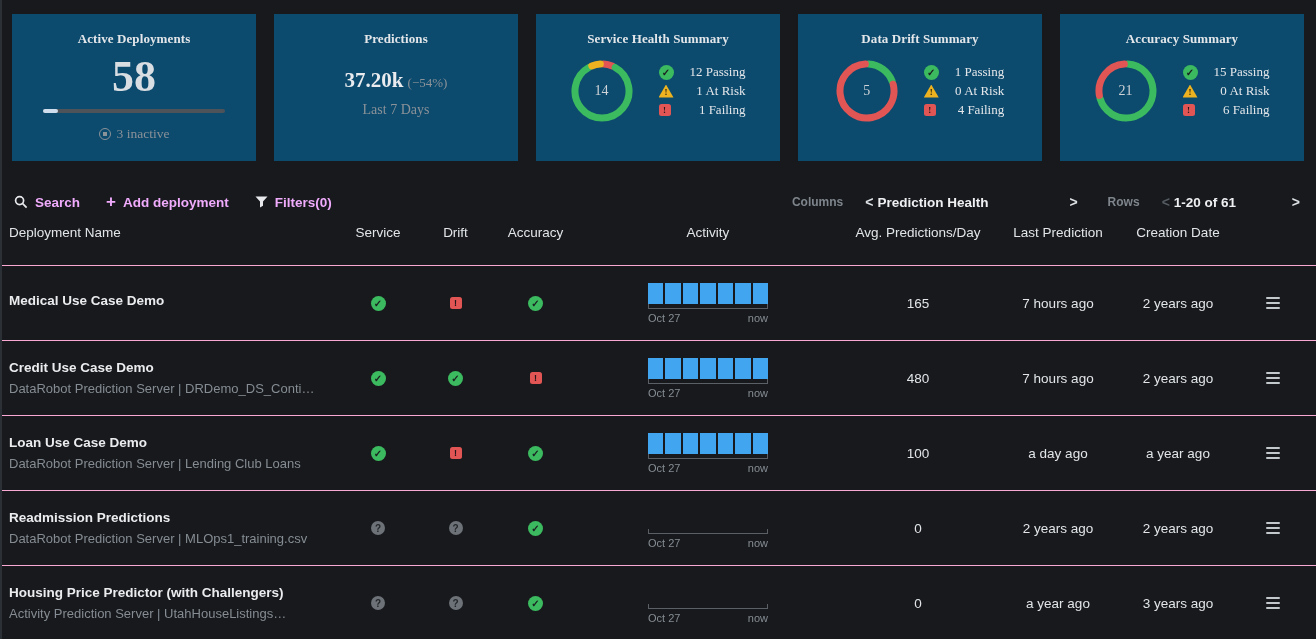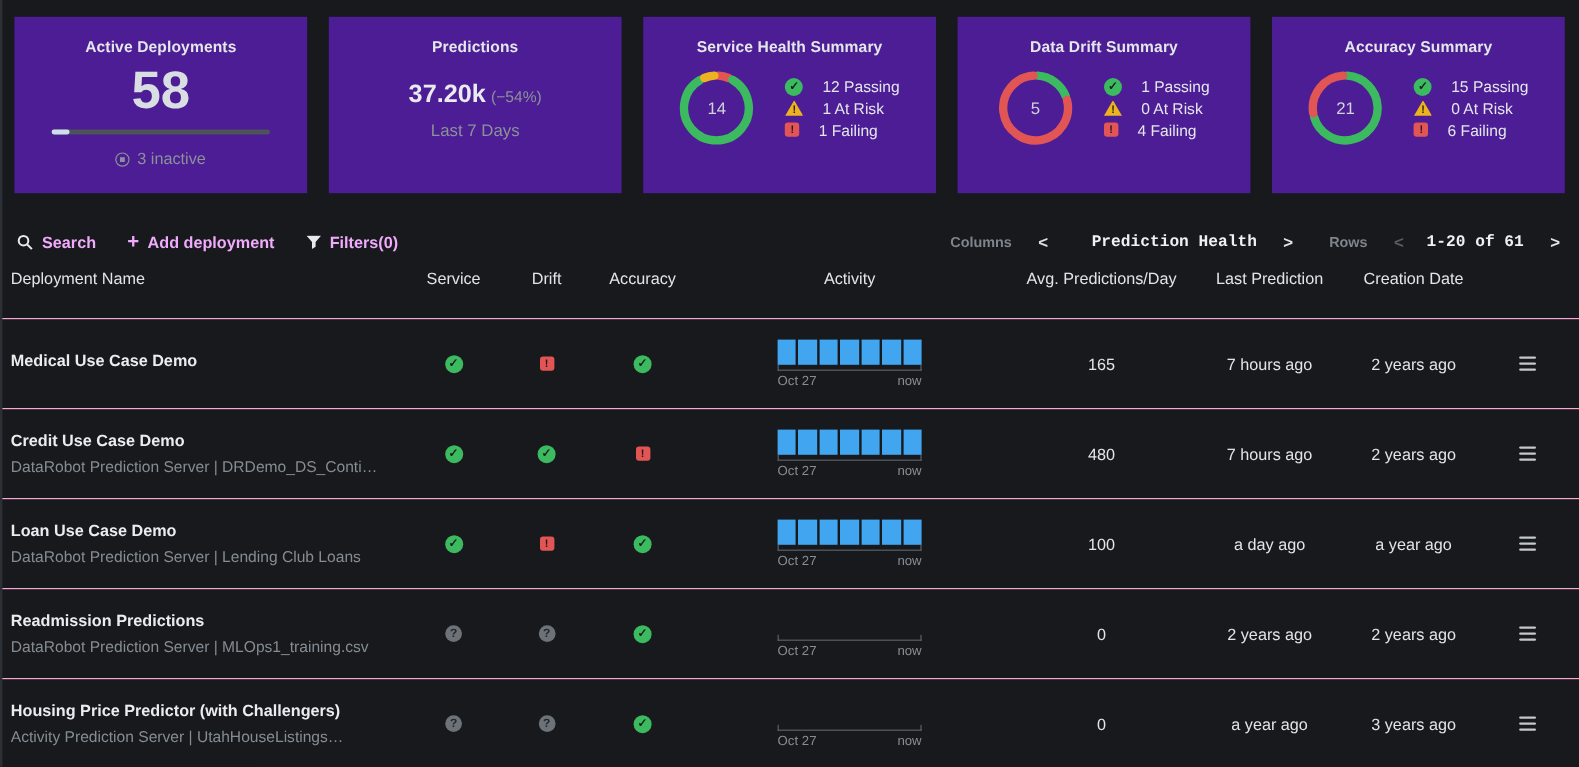--- a/index.html
+++ b/index.html
@@ -8,41 +8,41 @@
     background:#17191c;
     color:#e9ebee;
     font-family:"Liberation Sans", sans-serif;
     position:relative;
   }
   .left-edge { position:absolute; left:0; top:0; width:2px; height:100%; background:#2b3036; }
 
   
   .cards { display:flex; gap:18px; padding:14px 12px 0 12px; }
   .card {
-    flex:1; height:147px; background:#4c1d95; padding-top:17px;
-    text-align:center; overflow:hidden;
+    flex:1; height:147px; background:#0c4a6e; padding-top:17px;
+    text-align:center; overflow:hidden;font-family:Liberation Serif, serif;
   }
   .card h3 { font-size:13px; font-weight:bold; color:#e4e7ea; letter-spacing:.1px; }
   .big-num { font-size:44px; font-weight:bold; color:#d9dee3; line-height:1; margin-top:8px; }
   .progress { width:182px; height:4px; background:#4d5359; border-radius:2px; margin:10px auto 0 auto; position:relative; }
   .progress .fill { height:4px; background:#cfdded; border-radius:2px; width:8%; }
   .inactive { margin-top:13px; color:#8b9298; font-size:13.5px; display:flex; align-items:center; justify-content:center; gap:6px; }
   .pause-ico { width:12px; height:12px; border:1.2px solid #8b9298; border-radius:50%; display:inline-flex; align-items:center; justify-content:center; }
   .pause-ico::before { content:""; width:4px; height:4px; background:#8b9298; }
   .pred-val { margin-top:21px; }
   .pred-val .v { font-size:21px; font-weight:bold; color:#e9ebee; }
   .pred-val .d { font-size:13px; color:#8b9298; }
   .card .sub { margin-top:9px; color:#8b9298; font-size:14px; }
 
   .donut-row { display:flex; align-items:center; justify-content:center; gap:26px; margin-top:13px; }
   .donut { position:relative; width:62px; height:62px; }
   .donut svg { position:absolute; left:0; top:0; }
   .donut .total { position:absolute; inset:0; display:flex; align-items:center; justify-content:center; font-size:14px; color:#cfd4d8; }
   .legend { list-style:none; text-align:left; }
-  .legend li { display:flex; align-items:center; gap:16px; font-size:13px; color:#e4e7ea; margin:3px 0; }
+  .legend li { display:flex; align-items:center; gap:16px; font-size:13px; color:#e4e7ea; margin:3px 0;justify-content:space-between; }
 
   
   .st { display:inline-flex; align-items:center; justify-content:center; font-weight:bold; }
   .st-pass { width:15px; height:15px; border-radius:50%; background:#3cba5f; color:#1a1d20; font-size:10px; }
   .st-pass::before { content:"\2713"; }
   .st-fail { width:12px; height:12px; border-radius:2.5px; background:#e25555; color:#28171a; font-size:9px; }
   .st-fail::before { content:"!"; }
   .st-warn { width:15px; height:13px; clip-path:polygon(50% 0,100% 100%,0 100%); background:#ecb21f; color:#2a2410; font-size:9px; align-items:flex-end; }
   .st-warn::before { content:"!"; padding-bottom:1px; }
   .st-unknown { width:14px; height:14px; border-radius:50%; background:#6c7278; color:#24272a; font-size:10px; }
@@ -51,21 +51,21 @@
   
   .toolbar { display:flex; align-items:center; margin-top:25px; padding:0 12px 0 14px; height:32px; }
   .tb-left { display:flex; align-items:center; gap:26px; }
   .tb-item { display:flex; align-items:center; gap:7px; font-size:13.5px; font-weight:bold; color:#f0abfc; cursor:pointer; }
   .tb-item svg { display:block; }
   .plus-ico { font-size:17px; font-weight:bold; line-height:1; margin-top:-1px; }
   .tb-right { margin-left:auto; display:flex; align-items:center; }
   .pager-label { font-size:12px; color:#7e858c; font-weight:bold; }
   .chev { font-size:14px; font-weight:bold; color:#dfe2e6; padding:0 4px; cursor:pointer; }
   .chev.dim { color:#565c63; }
-  .pager-val { font-size:13.5px; font-weight:bold; color:#eef0f2; text-align:right;font-family:Liberation Mono, monospace; }
+  .pager-val { font-size:13.5px; font-weight:bold; color:#eef0f2; text-align:left; }
   .mr18 { margin-right:18px; } .mr26 { margin-right:26px; }
   .colval { min-width:170px; } .rowval { min-width:96px; }
 
   
   .thead { display:flex; align-items:flex-start; height:40px; margin-top:7px; color:#9ba1a8; font-size:12.5px; font-weight:normal; }
   .trow { display:flex; align-items:center; height:75px; border-top:1px solid #f9a8d4; }
   .c { flex:none; display:flex; align-items:center; justify-content:center; font-size:13.5px; color:#e2e5e8; }
   .c.name { width:338px; padding-left:9px; justify-content:flex-start; text-align:left; display:block; }
   .thead .c.name { display:flex; }
   .c.service { width:80px; } .c.drift { width:75px; } .c.accuracy { width:85px; }

